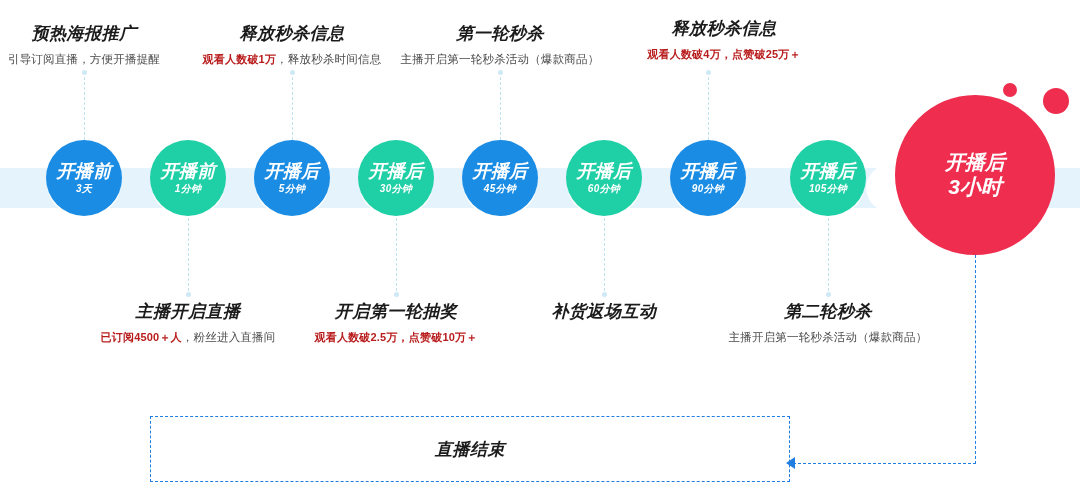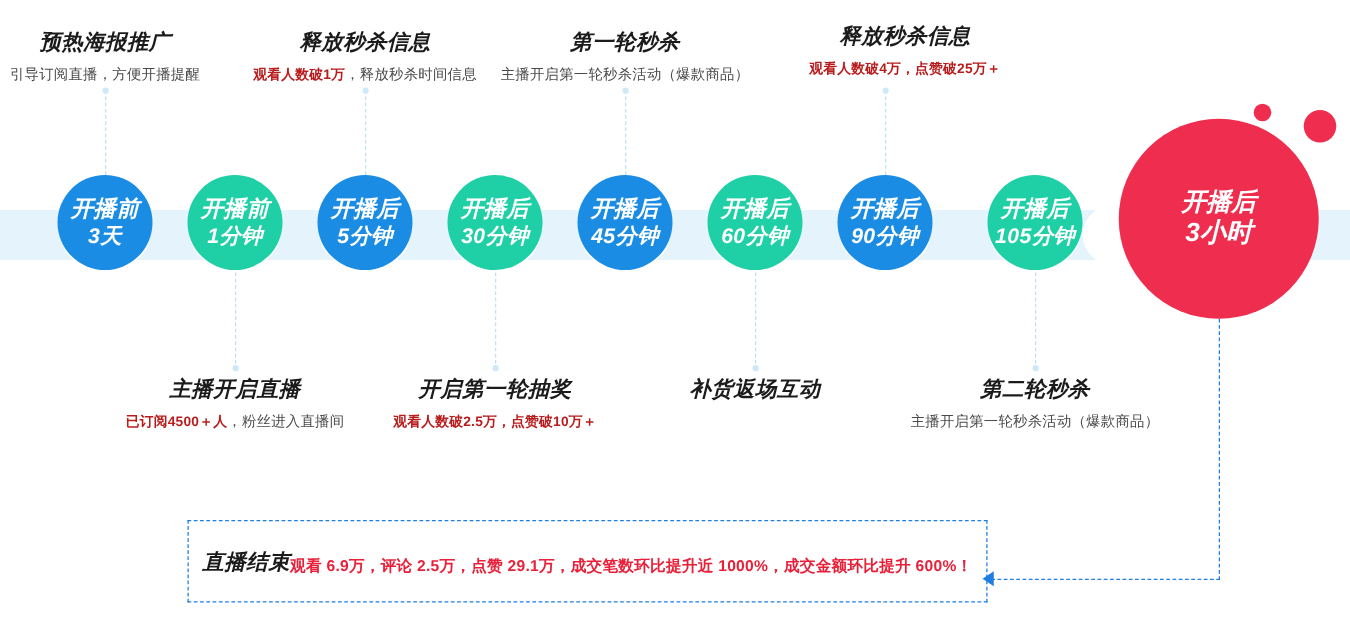--- a/index.html
+++ b/index.html
@@ -15,21 +15,21 @@
   .band-gap{position:absolute;top:160px;width:72px;height:56px;background:#ffffff;border-radius:50%;}
 
   
   .node{
     position:absolute;border-radius:50%;
     display:flex;flex-direction:column;align-items:center;justify-content:center;
     color:#ffffff;font-style:italic;font-weight:bold;line-height:1.18;
     text-align:center;letter-spacing:.3px;
   }
   .node .l1{font-size:18px;}
-  .node .l2{font-size:17px;}
+  .node .l2{font-size:10px;}
   .node.blue{background:#1b8ce3;}
   .node.green{background:#1fcfa5;}
 
   .bignode{
     position:absolute;border-radius:50%;background:#ee2d4f;
     display:flex;flex-direction:column;align-items:center;justify-content:center;
     color:#fff;font-style:italic;font-weight:bold;text-align:center;line-height:1.2;
   }
   .bignode .b1{font-size:20px;}
   .bignode .b2{font-size:21px;}
@@ -47,21 +47,21 @@
   }
   .cap .sub{
     font-size:11.5px;color:#4a4a4a;white-space:nowrap;margin-top:7px;letter-spacing:.2px;
   }
   .cap .sub .hl{color:#b91c1c;font-weight:bold;font-size:11px;}
 
   
   .summary{
     position:absolute;left:150px;top:416px;width:640px;height:66px;
     border:1.6px dashed #1f7ee0;box-sizing:border-box;
-    display:flex;flex-direction:row;align-items:center;justify-content:center;
+    display:flex;flex-direction:column;align-items:center;justify-content:center;
   }
   .summary .s-title{font-size:17px;font-weight:bold;font-style:italic;color:#1b1b1b;letter-spacing:.5px;}
   .summary .s-text{font-size:12.5px;color:#e8203a;font-weight:bold;margin-top:9px;white-space:nowrap;letter-spacing:.2px;}
 
   
   .elbow-v{position:absolute;left:975px;top:255px;width:0;height:209px;border-left:1.8px dashed #1f7ee0;}
   .elbow-h{position:absolute;left:793px;top:463px;width:183px;height:0;border-top:1.8px dashed #1f7ee0;}
   .arrow-head{
     position:absolute;left:786px;top:457px;width:0;height:0;
     border-top:6px solid transparent;border-bottom:6px solid transparent;
@@ -185,16 +185,15 @@
         <div class="sub">主播开启第一轮秒杀活动（爆款商品）</div>
       </div>
     </div>
 
   <div class="elbow-v"></div>
   <div class="elbow-h"></div>
   <div class="arrow-head"></div>
 
   <div class="summary">
     <div class="s-title">直播结束</div>
-    <div class="s-text">观看 6.9万，评论 2.5万，点赞 29.1万，成交笔数环比提升近 1000%，成交金额环比提升 600%！</div>
   </div>
 
 </div>
 
 </body></html>

